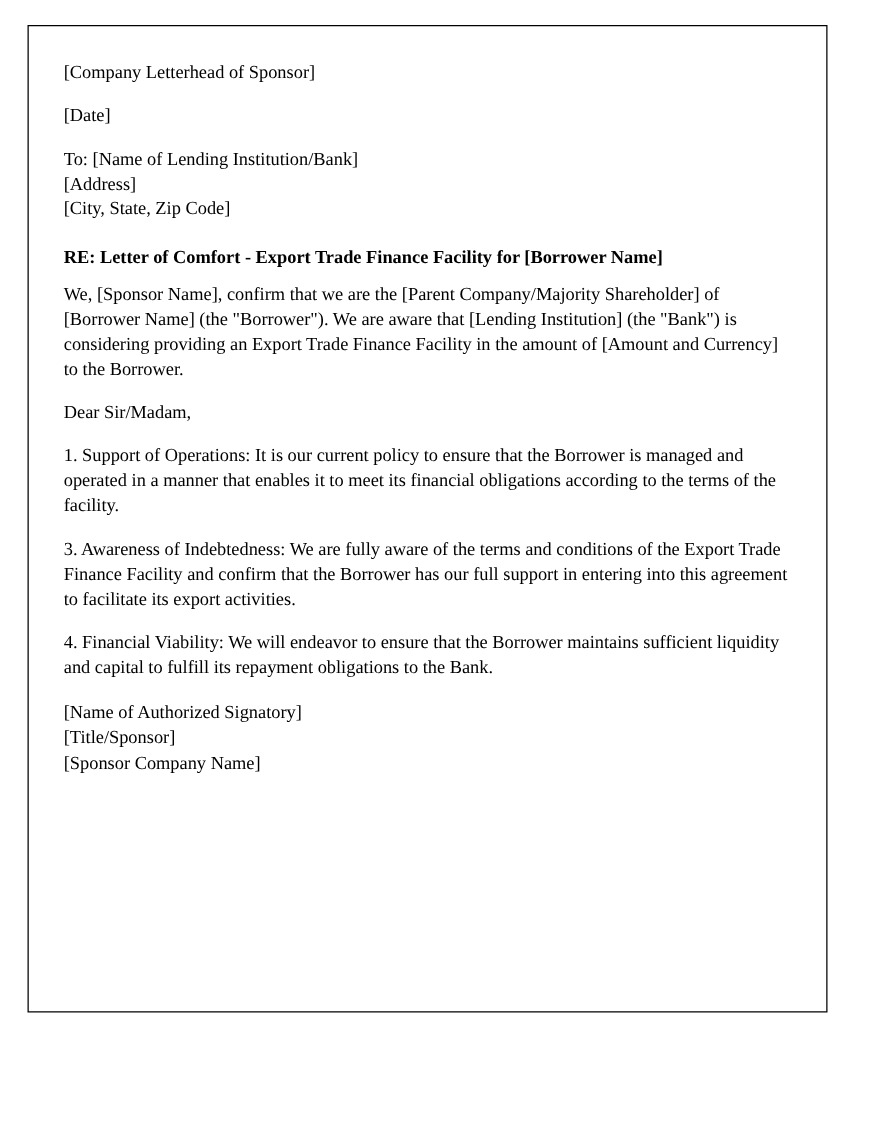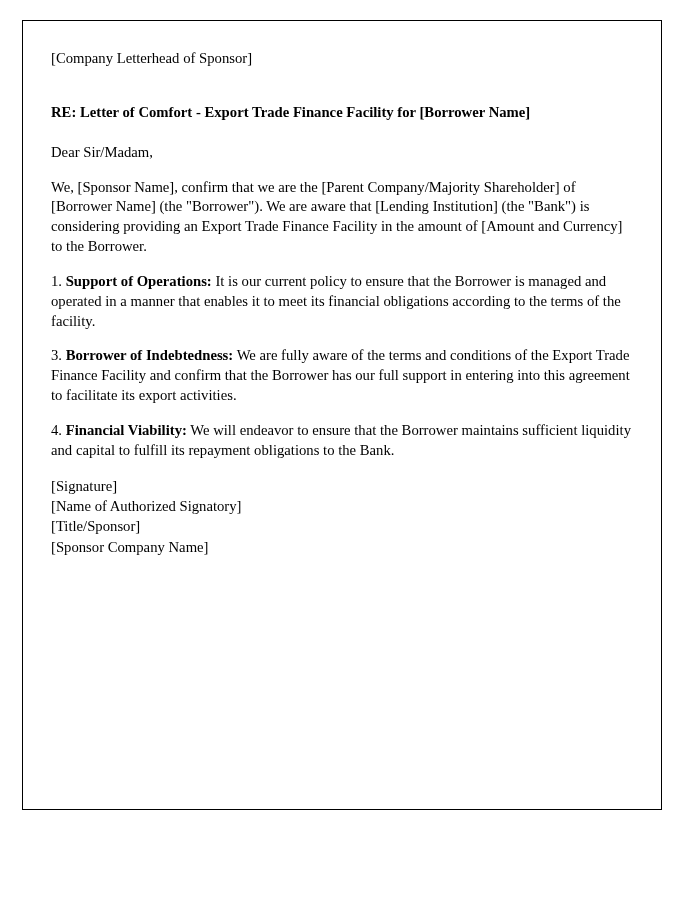--- a/index.html
+++ b/index.html
@@ -44,69 +44,74 @@
     line-height: 1.35;
     margin: 0;
   }
   .gap-md {
     height: 19px;
   }
   .subject {
     font-size: 14.7px;
     font-weight: bold;
     line-height: 1.35;
-    margin: 0 0 20px 0;
+    margin: 0 0 10px 0;
   }
   .num-head {
-    font-weight: bold;
+    font-weight: normal;
   }
   .sig-block .block-line {
     line-height: 1.38;
   }
 </style>
 </head>
 <body>
 
 <div class="page">
   <div class="sheet">
     <div class="content">
 
       <p class="para">[Company Letterhead of Sponsor]</p>
 
+      <p class="para">[Date]</p>
 
+      <div class="recipient">
+        <p class="block-line">To: [Name of Lending Institution/Bank]</p>
+        <p class="block-line">[Address]</p>
+        <p class="block-line">[City, State, Zip Code]</p>
+      </div>
 
       <div class="gap-md"></div>
 
       <p class="subject">RE: Letter of Comfort - Export Trade Finance Facility for [Borrower Name]</p>
 
+      <p class="para">We, [Sponsor Name], confirm that we are the [Parent Company/Majority Shareholder] of [Borrower Name] (the "Borrower"). We are aware that [Lending Institution] (the "Bank") is considering providing an Export Trade Finance Facility in the amount of [Amount and Currency] to the Borrower.</p>
+
       <p class="para">Dear Sir/Madam,</p>
-
-      <p class="para">We, [Sponsor Name], confirm that we are the [Parent Company/Majority Shareholder] of [Borrower Name] (the "Borrower"). We are aware that [Lending Institution] (the "Bank") is considering providing an Export Trade Finance Facility in the amount of [Amount and Currency] to the Borrower.</p>
 
 
       <p class="para">
         <span>1.</span>
         <span class="num-head">Support of Operations:</span><span> It is our current policy to ensure that the Borrower is managed and operated in a manner that enables it to meet its financial obligations according to the terms of the facility.</span>
       </p>
 
 
       <p class="para">
         <span>3.</span>
-        <span class="num-head">Borrower of Indebtedness:</span><span> We are fully aware of the terms and conditions of the Export Trade Finance Facility and confirm that the Borrower has our full support in entering into this agreement to facilitate its export activities.</span>
+        <span class="num-head">Awareness of Indebtedness:</span><span> We are fully aware of the terms and conditions of the Export Trade Finance Facility and confirm that the Borrower has our full support in entering into this agreement to facilitate its export activities.</span>
       </p>
 
       <p class="para">
         <span>4.</span>
         <span class="num-head">Financial Viability:</span><span> We will endeavor to ensure that the Borrower maintains sufficient liquidity and capital to fulfill its repayment obligations to the Bank.</span>
       </p>
 
 
 
       <div class="sig-block">
-        <p class="block-line">[Signature]</p>
         <p class="block-line">[Name of Authorized Signatory]</p>
         <p class="block-line">[Title/Sponsor]</p>
         <p class="block-line">[Sponsor Company Name]</p>
       </div>
 
     </div>
   </div>
 </div>
 
 </body></html>

